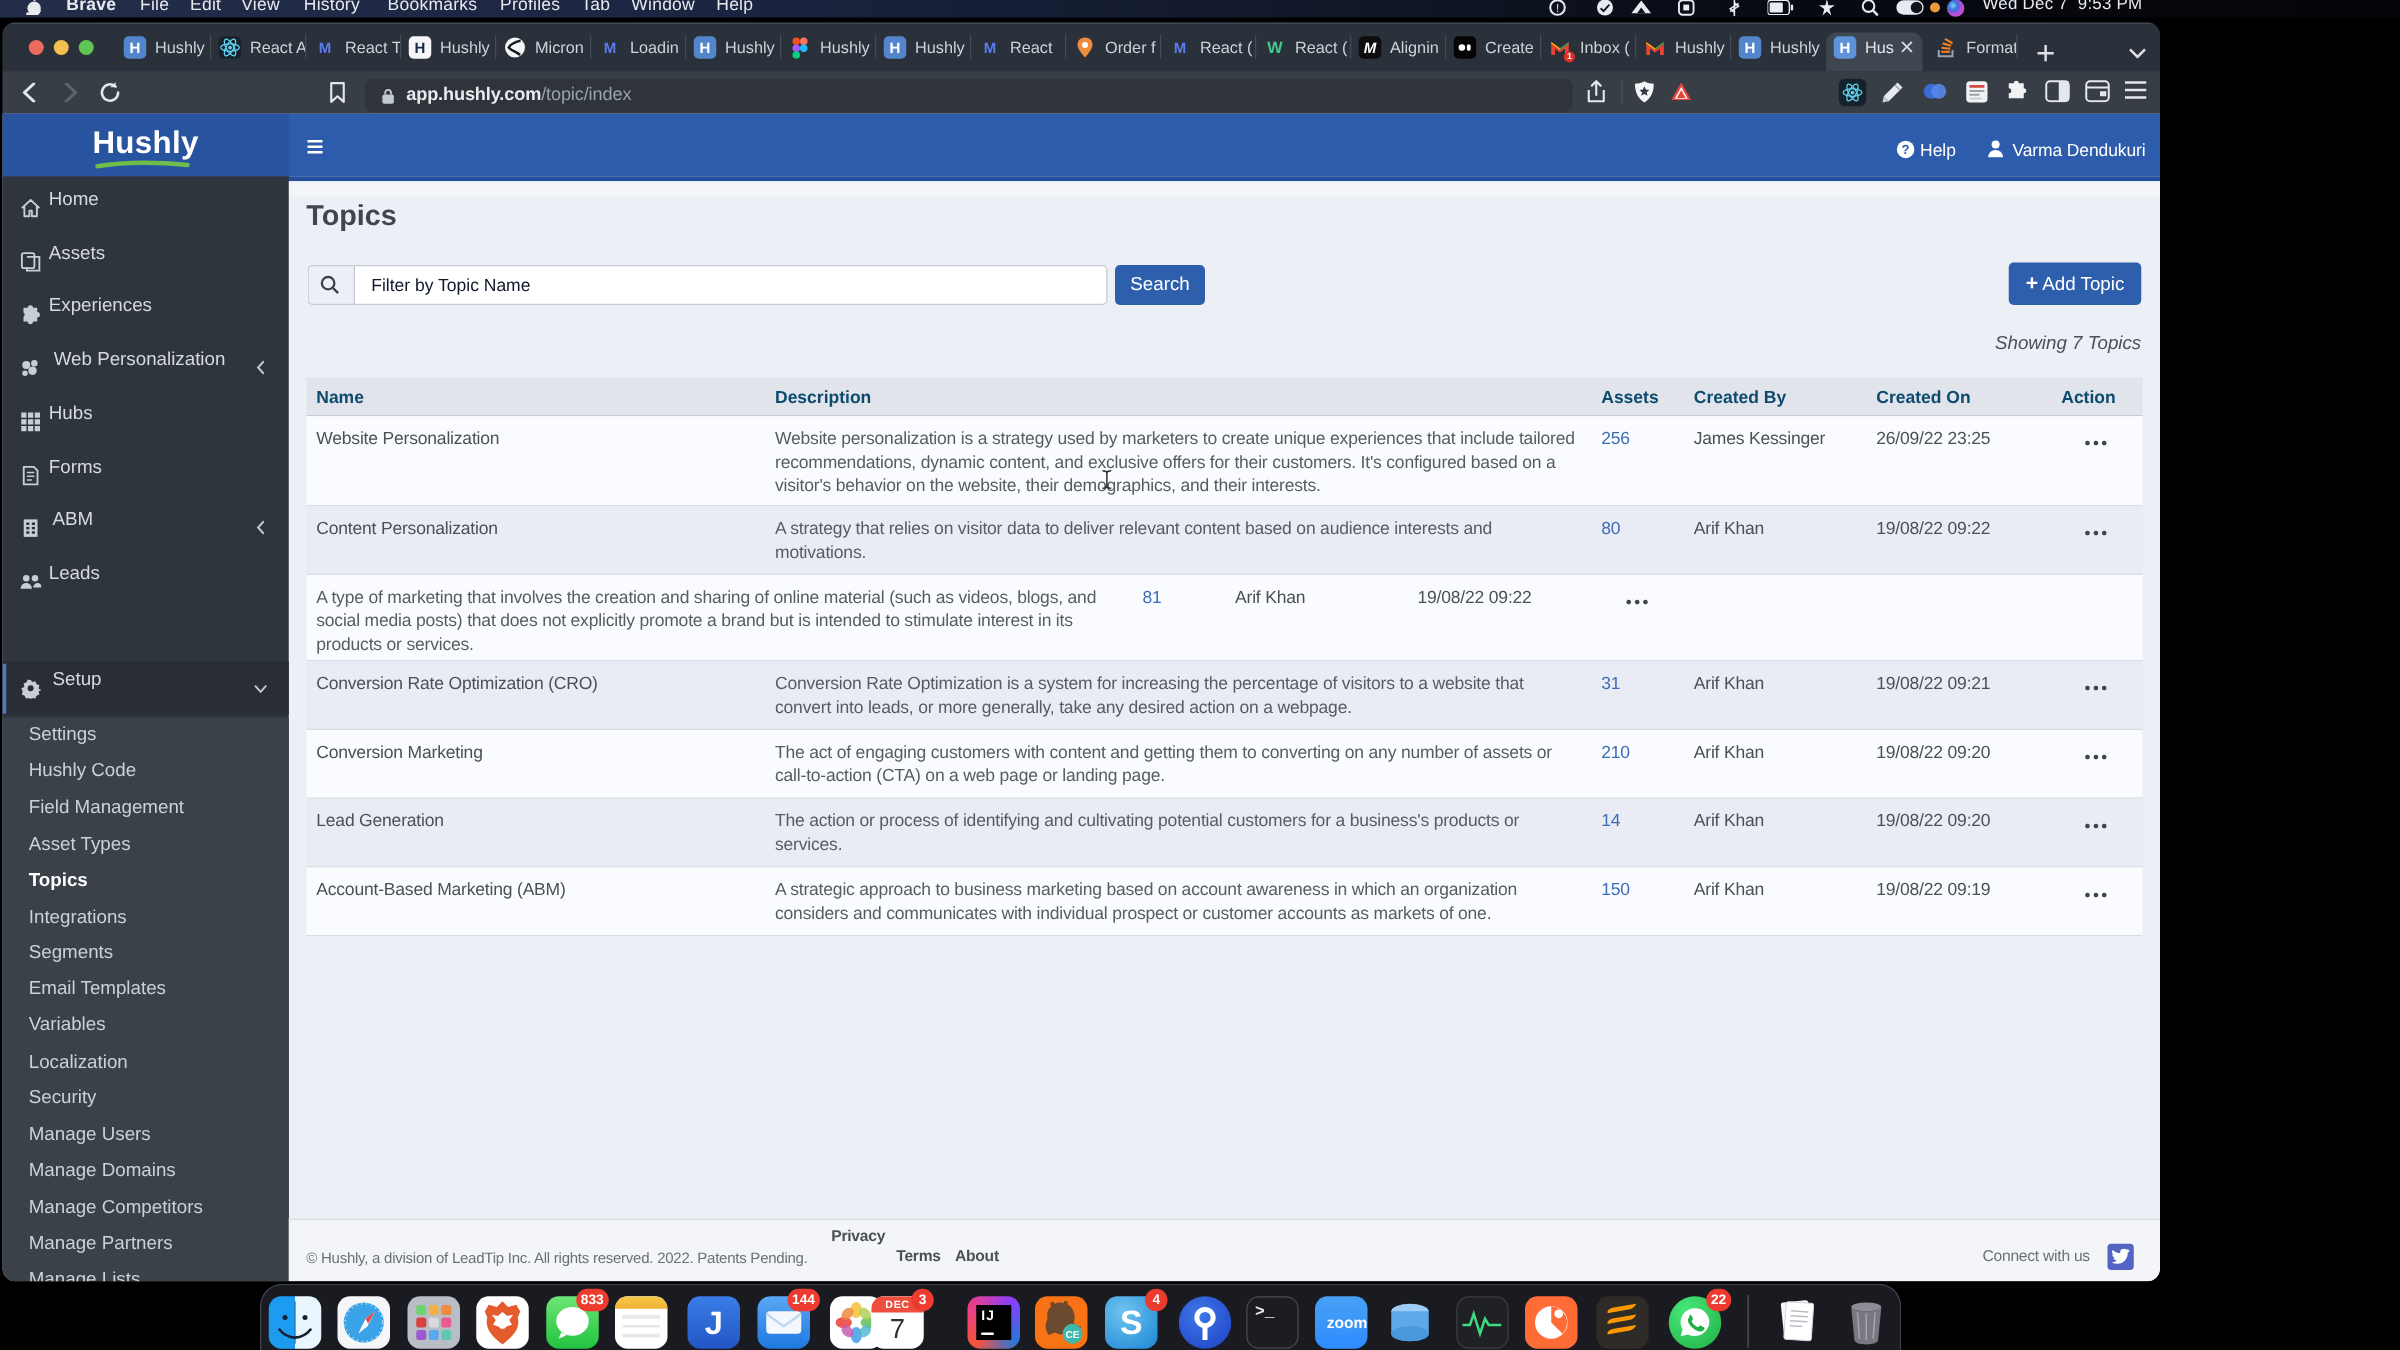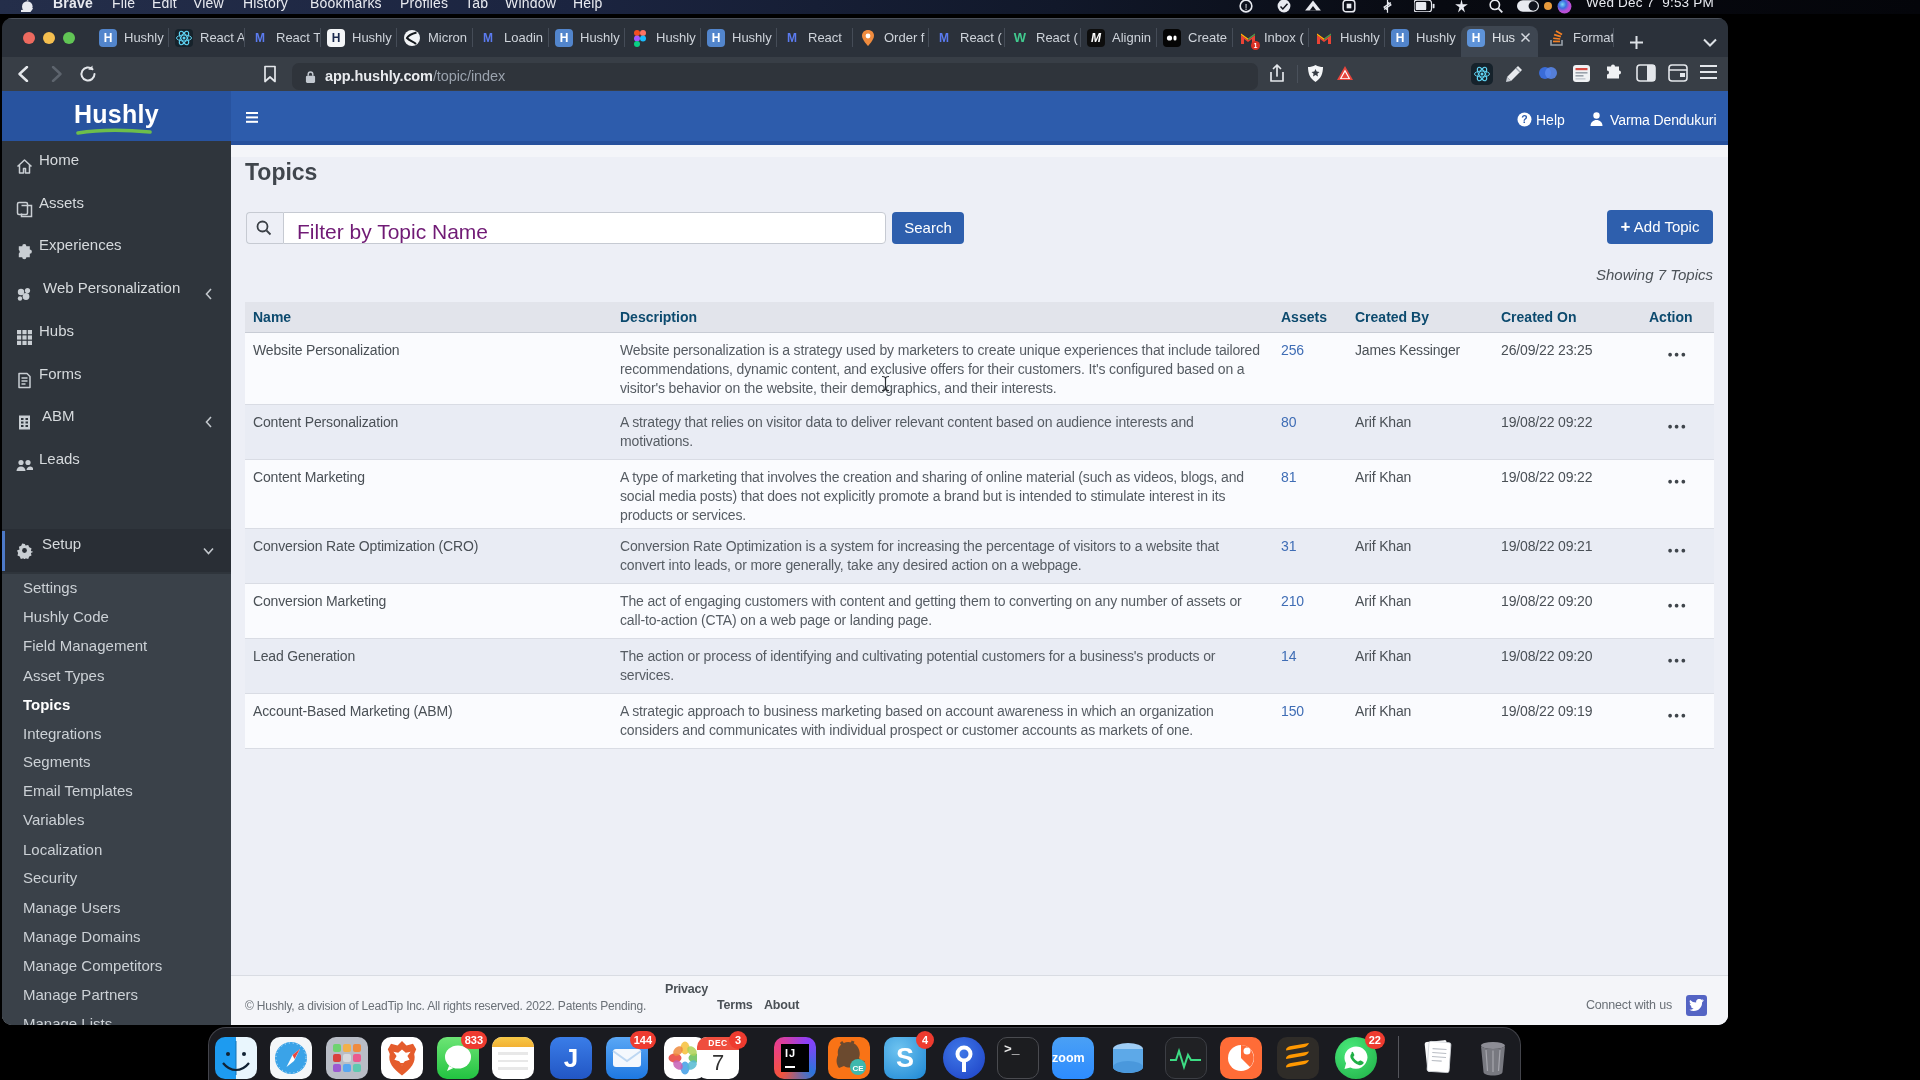--- a/index.html
+++ b/index.html
@@ -505,21 +505,21 @@
         <div class="sub" style="top:440.5px">Manage Lists</div>
       </div>
     </div>
     <div id="content">
       <div class="abs" style="left:14px;top:14px;font-size:23px;font-weight:bold;color:#40464d">Topics</div>
       <div class="abs" style="left:15px;top:67px;width:37px;height:32px;border:1px solid #c6cad2;border-right:none;border-radius:4px 0 0 4px"><svg style="margin:7px 0 0 9px" width="16" height="16" viewBox="0 0 16 16">
             <circle cx="6.5" cy="6.5" r="5" stroke="#3a3f45" stroke-width="1.8" fill="none"></circle>
             <path d="M10.5 10.5l4 4" stroke="#3a3f45" stroke-width="1.8"></path>
           </svg></div>
       <div class="abs" style="left:52px;top:67px;width:603px;height:32px;background:#fff;border:1px solid #c6cad2;border-radius:0 4px 4px 0">
-          <span style="position:absolute;left:13px;top:7px;font-size:21px;color:#701a75">Filter by Topic Name</span>
+          <span style="position:absolute;left:13px;top:7px;font-size:14px;color:#0f172a">Filter by Topic Name</span>
         </div>
       <div class="abs" style="left:661px;top:67px;width:72px;height:32px;background:#2e5fad;border-radius:4px;color:#fff;font-size:15px;text-align:center;line-height:32px">Search</div>
       <div class="abs" style="left:1376px;top:65px;width:106px;height:34px;background:#2e5fad;border-radius:4px;color:#fff;font-size:15px;text-align:center;line-height:34px"><span style="font-size:17px;font-weight:bold">+</span> Add Topic</div>
       <div class="abs" style="left:1182px;top:121px;width:300px;text-align:right;font-size:15px;font-style:italic;color:#4c5258">Showing 7 Topics</div>
       <div id="tbl">
         <div class="thead">
             <div class="c1">Name</div>
             <div class="c2">Description</div>
             <div class="c3">Assets</div>
             <div class="c4">Created By</div>
@@ -536,21 +536,20 @@
           </div>
         <div class="trow even" style="height:55px">
             <div class="c c1">Content Personalization</div>
             <div class="c c2">A strategy that relies on visitor data to deliver relevant content based on audience interests and<br>motivations.</div>
             <div class="c c3">80</div>
             <div class="c c4">Arif Khan</div>
             <div class="c c5">19/08/22 09:22</div>
             <div class="c c6 dots">●●●</div>
           </div>
         <div class="trow odd" style="height:69px">
-            <div class="c c1">Content Marketing</div>
             <div class="c c2">A type of marketing that involves the creation and sharing of online material (such as videos, blogs, and<br>social media posts) that does not explicitly promote a brand but is intended to stimulate interest in its<br>products or services.</div>
             <div class="c c3">81</div>
             <div class="c c4">Arif Khan</div>
             <div class="c c5">19/08/22 09:22</div>
             <div class="c c6 dots">●●●</div>
           </div>
         <div class="trow even" style="height:55px">
             <div class="c c1">Conversion Rate Optimization (CRO)</div>
             <div class="c c2">Conversion Rate Optimization is a system for increasing the percentage of visitors to a website that<br>convert into leads, or more generally, take any desired action on a webpage.</div>
             <div class="c c3">31</div>
@@ -682,21 +681,21 @@
       <div style="color:#fff;font-size:27px;font-weight:bold;text-align:center;line-height:42px">S</div>
       <div class="badge">4</div>
     </div>
   <div class="dicon" style="left:734px;background:radial-gradient(circle at 40% 35%,#3f78e8,#1c3fc4);border-radius:50%"><svg width="42" height="42" viewBox="0 0 42 42">
         <circle cx="21" cy="17" r="6.5" fill="none" stroke="#fff" stroke-width="4"></circle>
         <path d="M21 23v12" stroke="#fff" stroke-width="4"></path>
       </svg></div>
   <div class="dicon" style="left:788px;background:#1c1d20;border:1.5px solid #4a4b50">
       <div style="color:#e8e8e8;font-size:13px;font-weight:bold;padding:4px 0 0 6px;font-family:'Liberation Mono',monospace">&gt;_</div>
     </div>
-  <div class="dicon" style="left:843px;background:linear-gradient(180deg,#4aa0f5,#2d8cff);text-align:left">
+  <div class="dicon" style="left:843px;background:linear-gradient(180deg,#4aa0f5,#2d8cff);text-align:right">
       <div style="color:#fff;font-size:12.5px;line-height:42px;font-weight:bold">zoom</div>
     </div>
   <div class="dicon" style="left:898px;background:transparent"><svg width="42" height="42" viewBox="0 0 42 42">
         <ellipse cx="21" cy="12" rx="15" ry="6" fill="#9fcdf5"></ellipse>
         <path d="M6 12v18c0 3.3 6.7 6 15 6s15-2.7 15-6V12" fill="#5da9e8"></path>
         <ellipse cx="21" cy="30" rx="15" ry="6" fill="#4a98dc"></ellipse>
       </svg></div>
   <div class="dicon" style="left:956px;background:#202124;border:1.5px solid #3c3e44"><svg width="39" height="39" viewBox="0 0 39 39">
         <path d="M4 22h6l3-9 5 16 4-12 3 5h10" stroke="#3ddc84" stroke-width="2" fill="none"></path>
       </svg></div>

